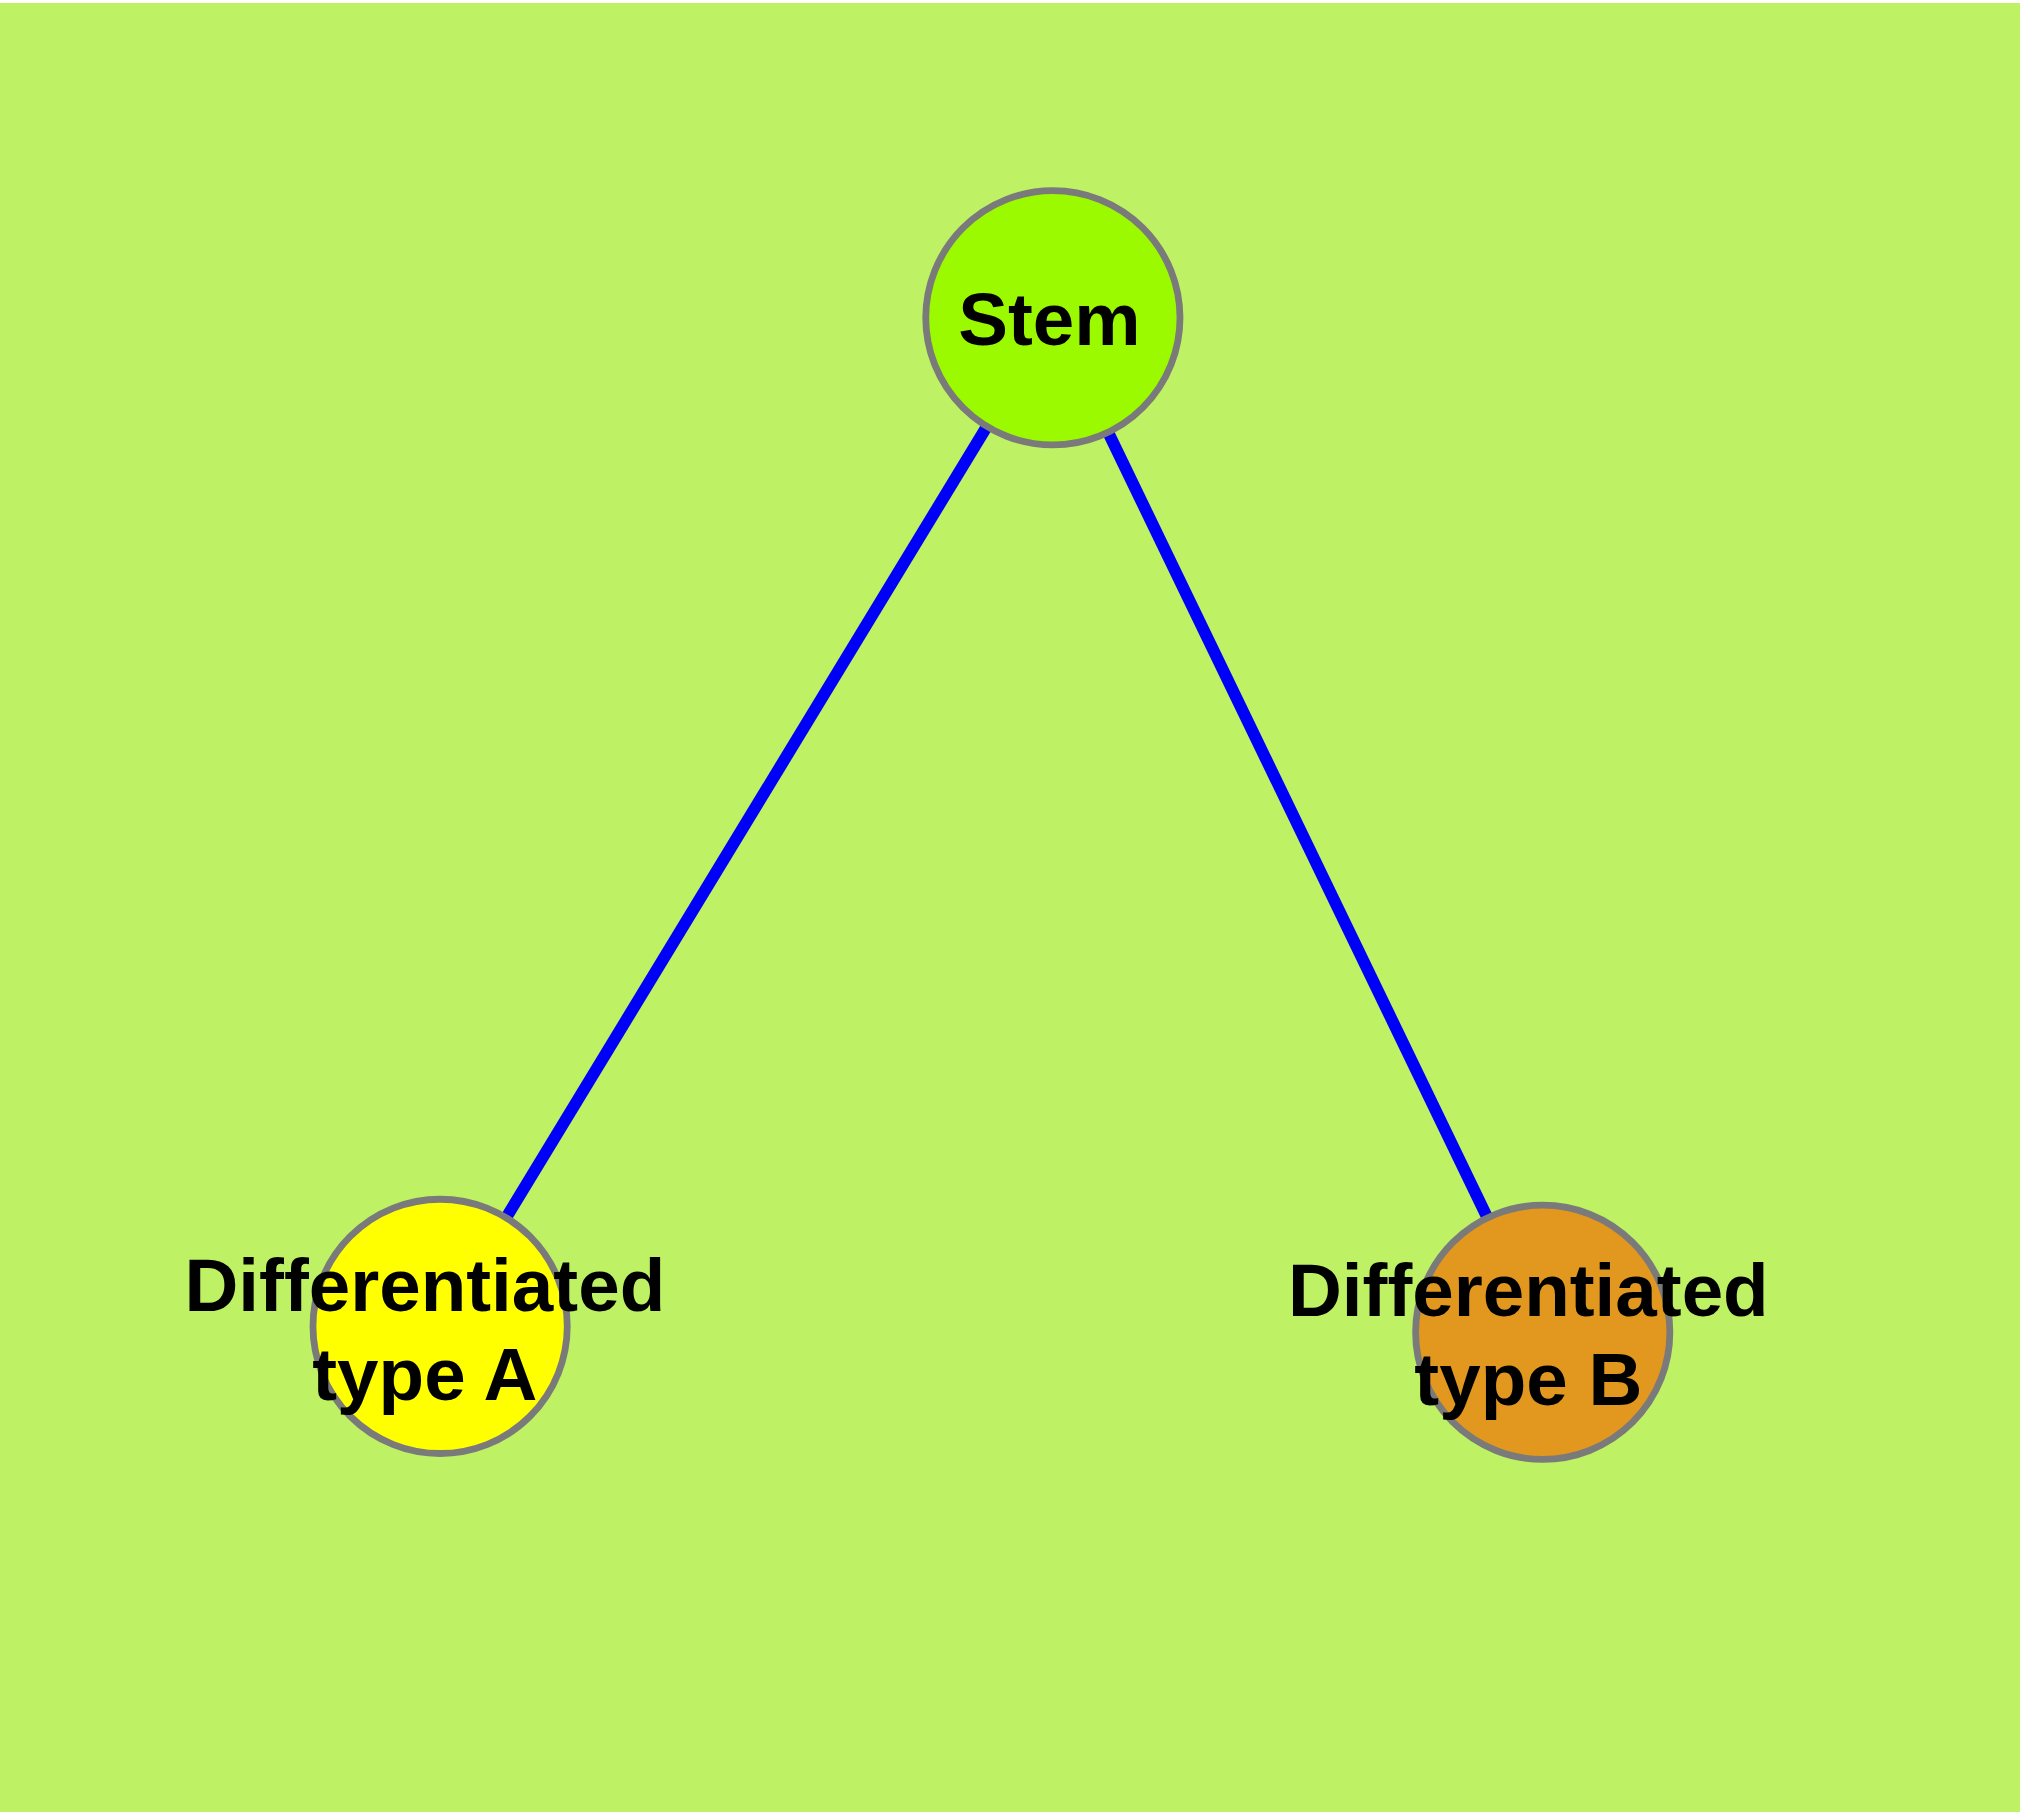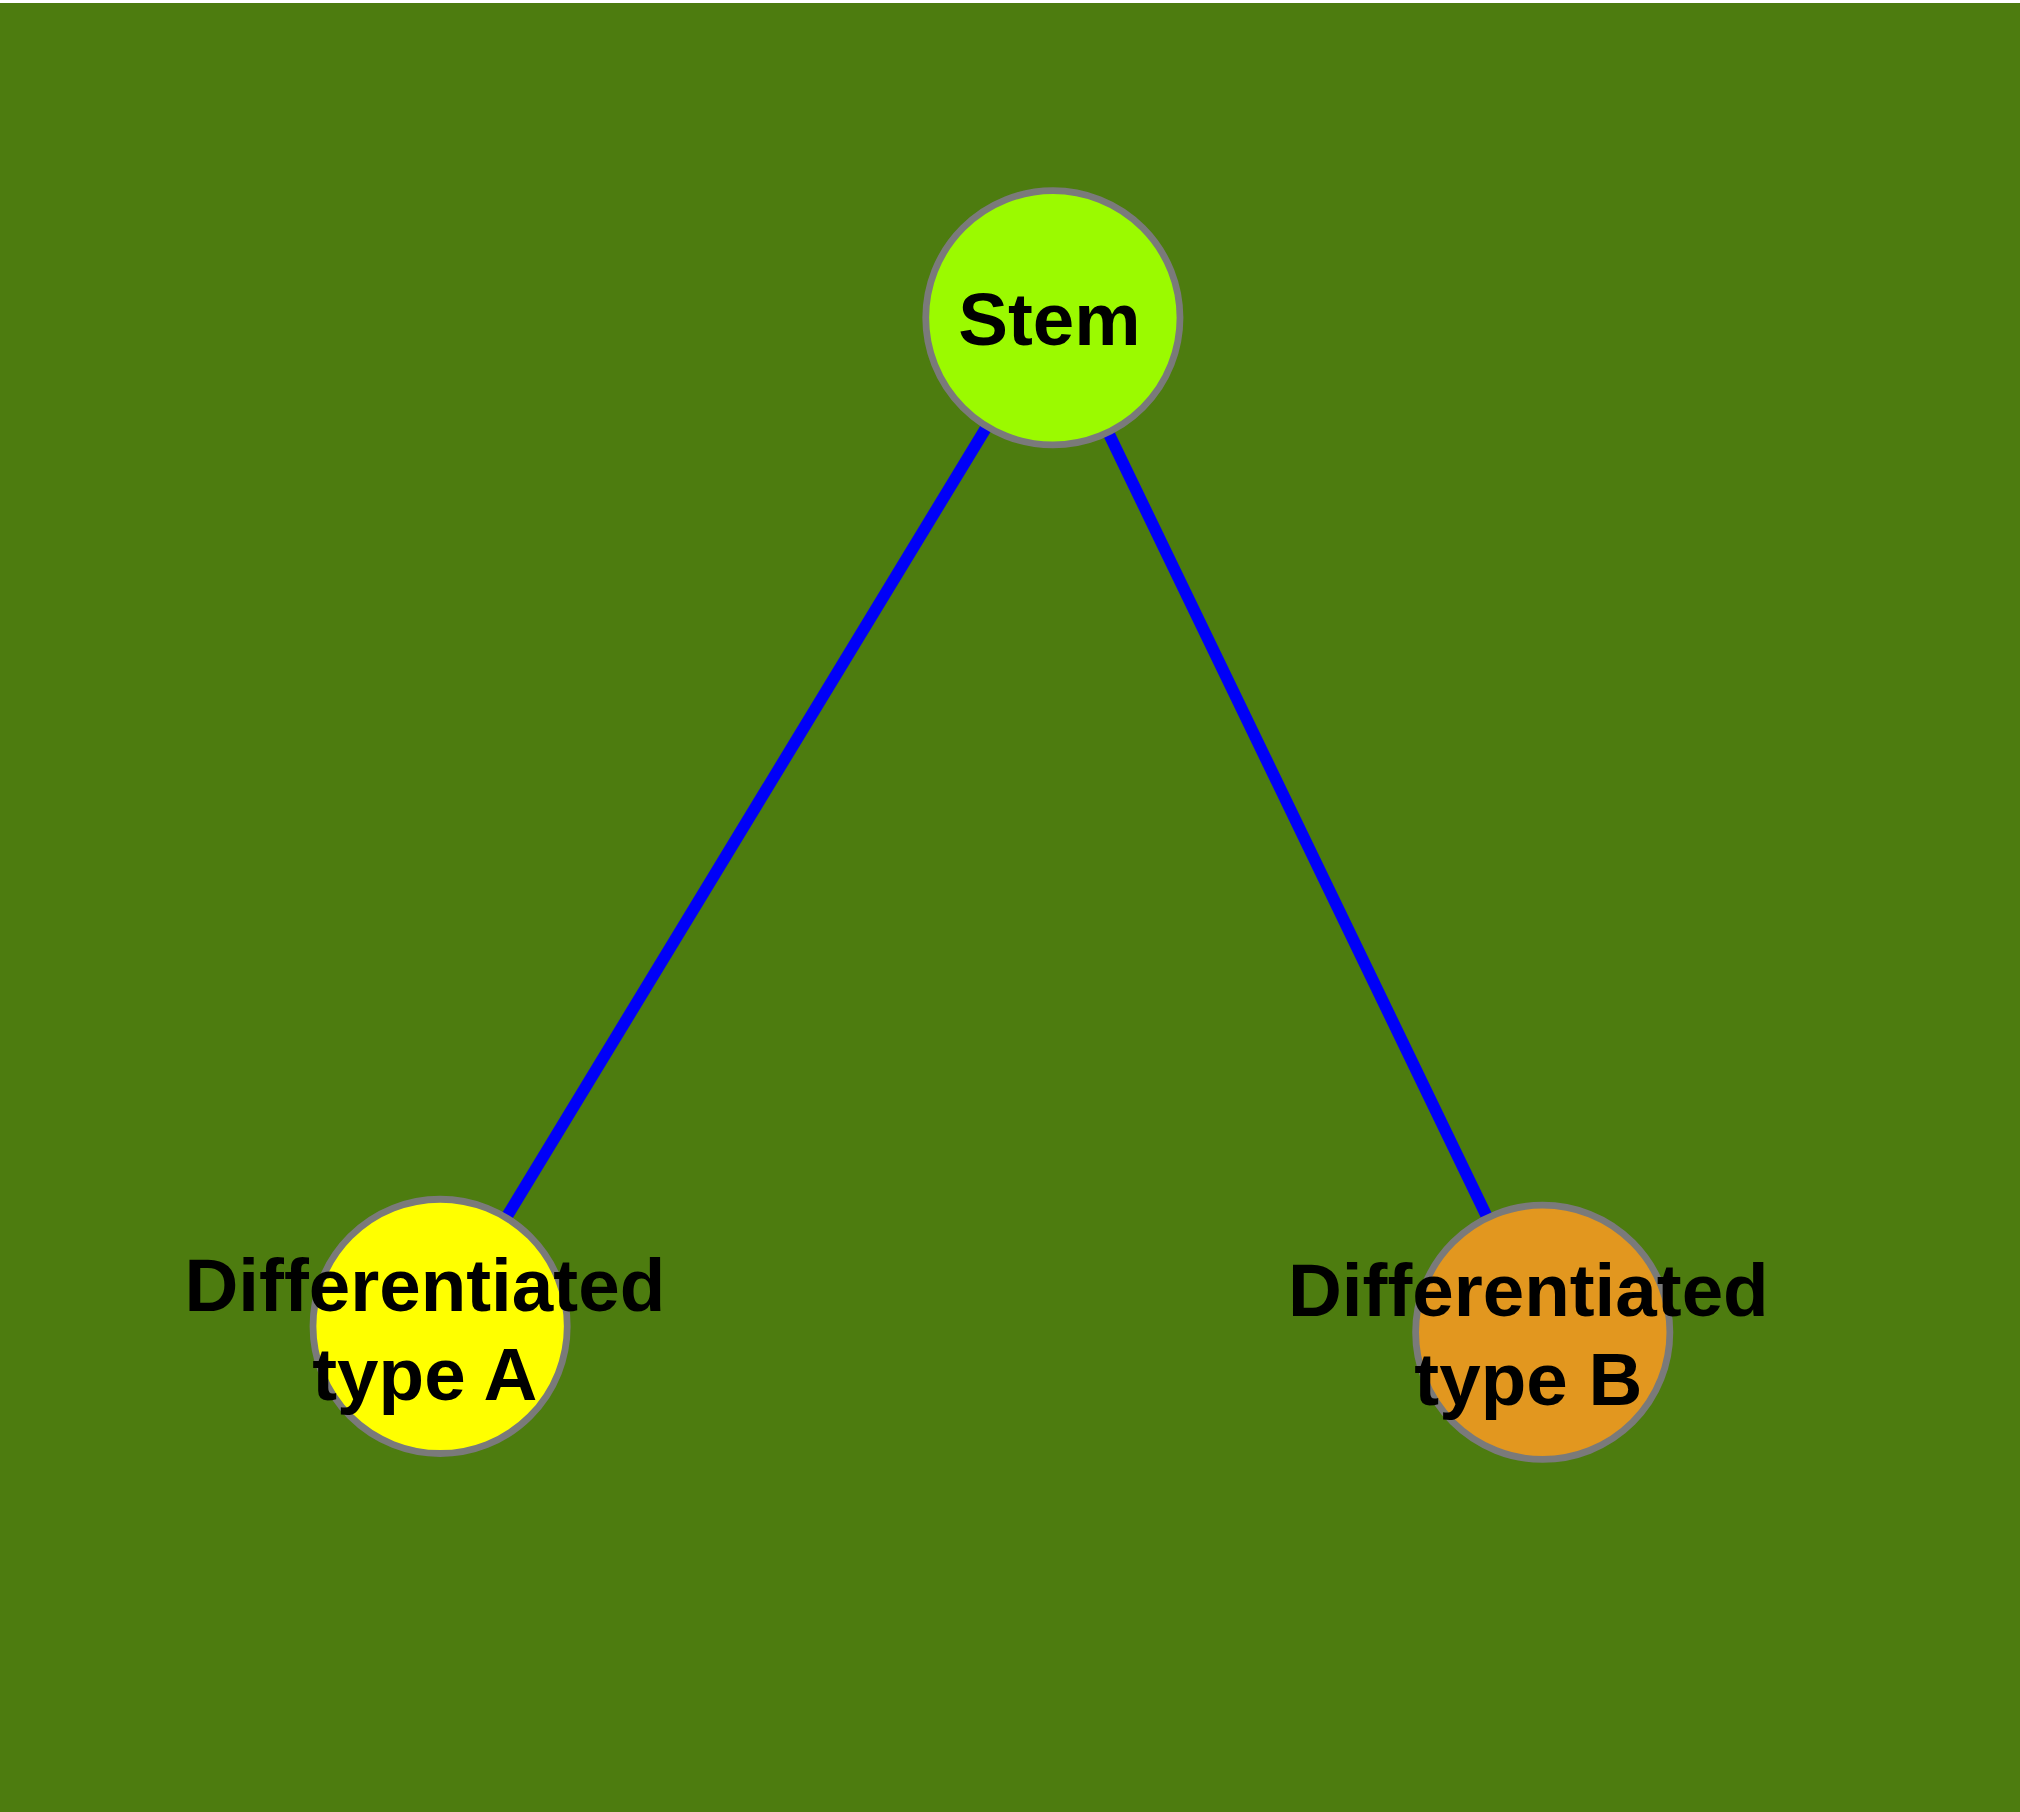--- a/index.html
+++ b/index.html
@@ -27,21 +27,21 @@
     height: 100%;
   }
   svg text {
     font-family: "Liberation Sans", sans-serif;
     font-weight: 700;
   }
 </style>
 </head>
 <body>
 
-<div id="canvas" style="background: #4d7c0f; width: 2021px; height: 1812px;">
+<div id="canvas" style="background: #bef264; width: 2021px; height: 1812px;">
   <div id="top-border"></div>
   <svg xmlns="http://www.w3.org/2000/svg" viewBox="0 0 2384 2138">
       <line x1="1242" y1="375" x2="519" y2="1565" stroke="#0000F8" stroke-width="14"></line>
       <line x1="1242" y1="375" x2="1820" y2="1572" stroke="#0000F8" stroke-width="14"></line>
       <circle cx="1242" cy="375" r="150" fill="#9BFA00" stroke="#7A7A7A" stroke-width="8"></circle>
       <circle cx="519" cy="1565" r="150" fill="#FFFF00" stroke="#7A7A7A" stroke-width="8"></circle>
       <circle cx="1820" cy="1572" r="150" fill="#E2971F" stroke="#7A7A7A" stroke-width="8"></circle>
       <text text-anchor="middle" font-size="88" fill="#000000"><tspan x="1238" y="406.8">Stem</tspan></text>
       <text text-anchor="middle" font-size="88" fill="#000000"><tspan x="501" y="1547.3">Differentiated</tspan><tspan x="501" y="1652.3">type A</tspan></text>
       <text text-anchor="middle" font-size="88" fill="#000000"><tspan x="1803" y="1553.3">Differentiated</tspan><tspan x="1803" y="1658.3">type B</tspan></text>

